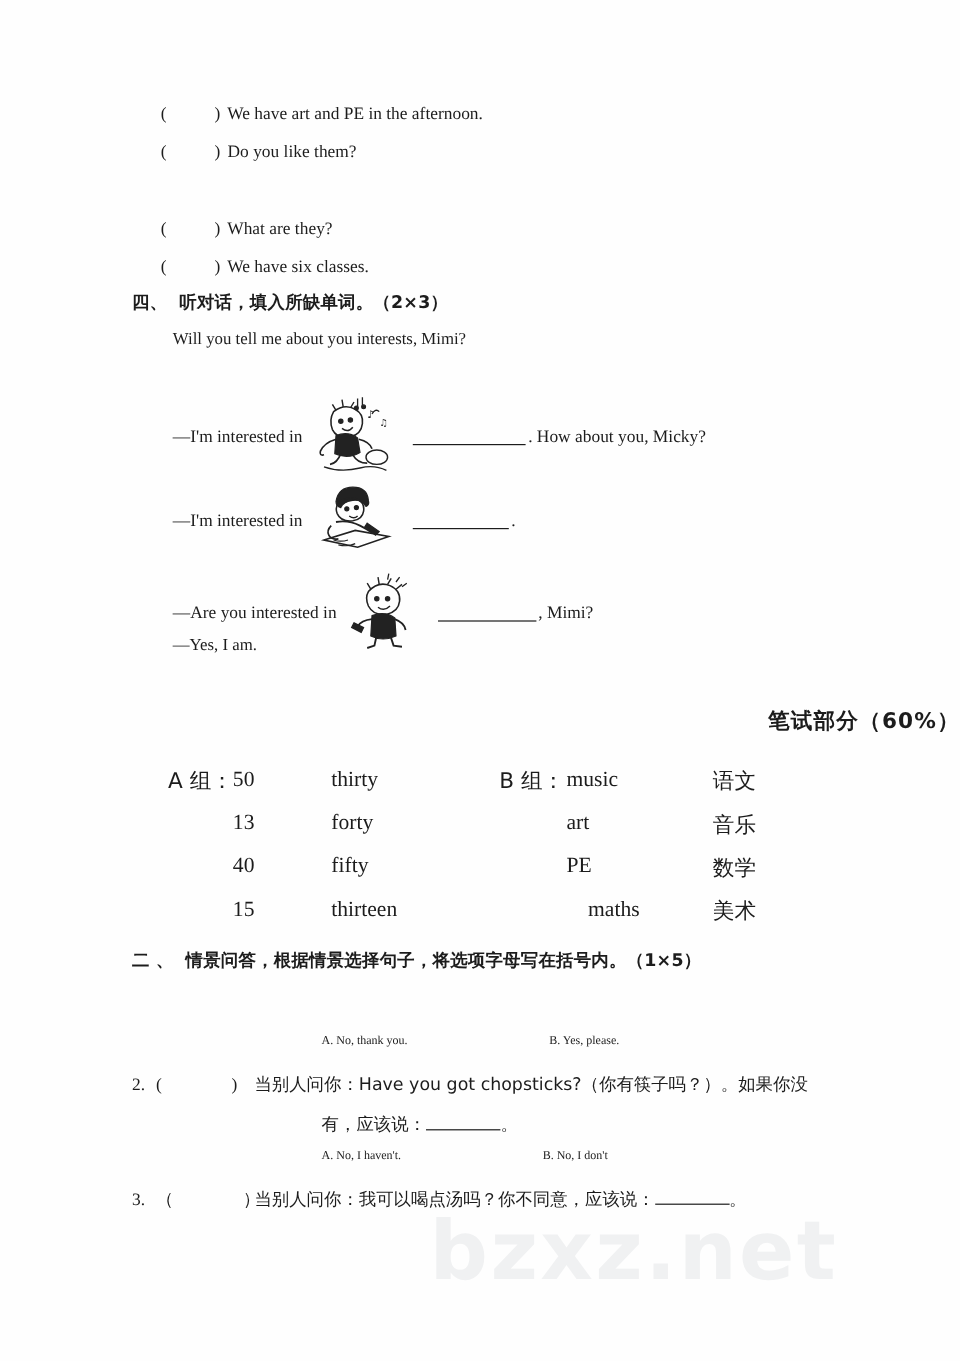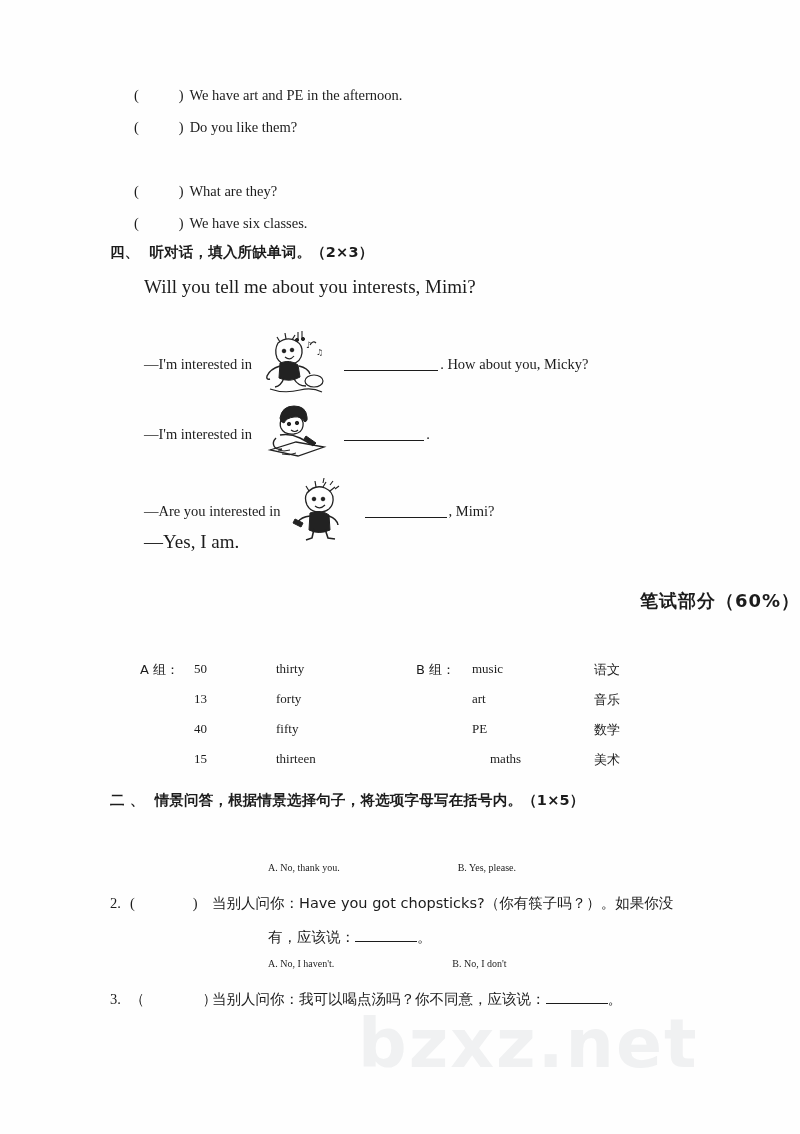--- a/index.html
+++ b/index.html
@@ -32,21 +32,21 @@
     letter-spacing: 2px;
     color: #f0f1f2;
     user-select: none;
     white-space: nowrap;
   }
 
   
   .line {
     position: absolute;
     white-space: nowrap;
-    font-size: 19px;
+    font-size: 14px;
     line-height: 1;
   }
   .cn {
     font-family: "DejaVu Sans", "Liberation Sans", sans-serif;
   }
 
   
   .order-item {
     position: absolute;
     left: 134px;
@@ -97,22 +97,22 @@
   }
   .pic {
     display: inline-block;
     vertical-align: middle;
   }
 
   
   .match {
     position: absolute;
     left: 140px;
-    top: 661px;
-    font-size: 13px;
+    top: 639px;
+    font-size: 18px;
   }
   .match table { border-collapse: collapse; }
   .match td {
     padding: 0 0 12px 0;
     height: 12px;
     white-space: nowrap;
     vertical-align: top;
   }
   .c-lbl  { width: 54px; }
   .c-num  { width: 82px; text-align: left; }

